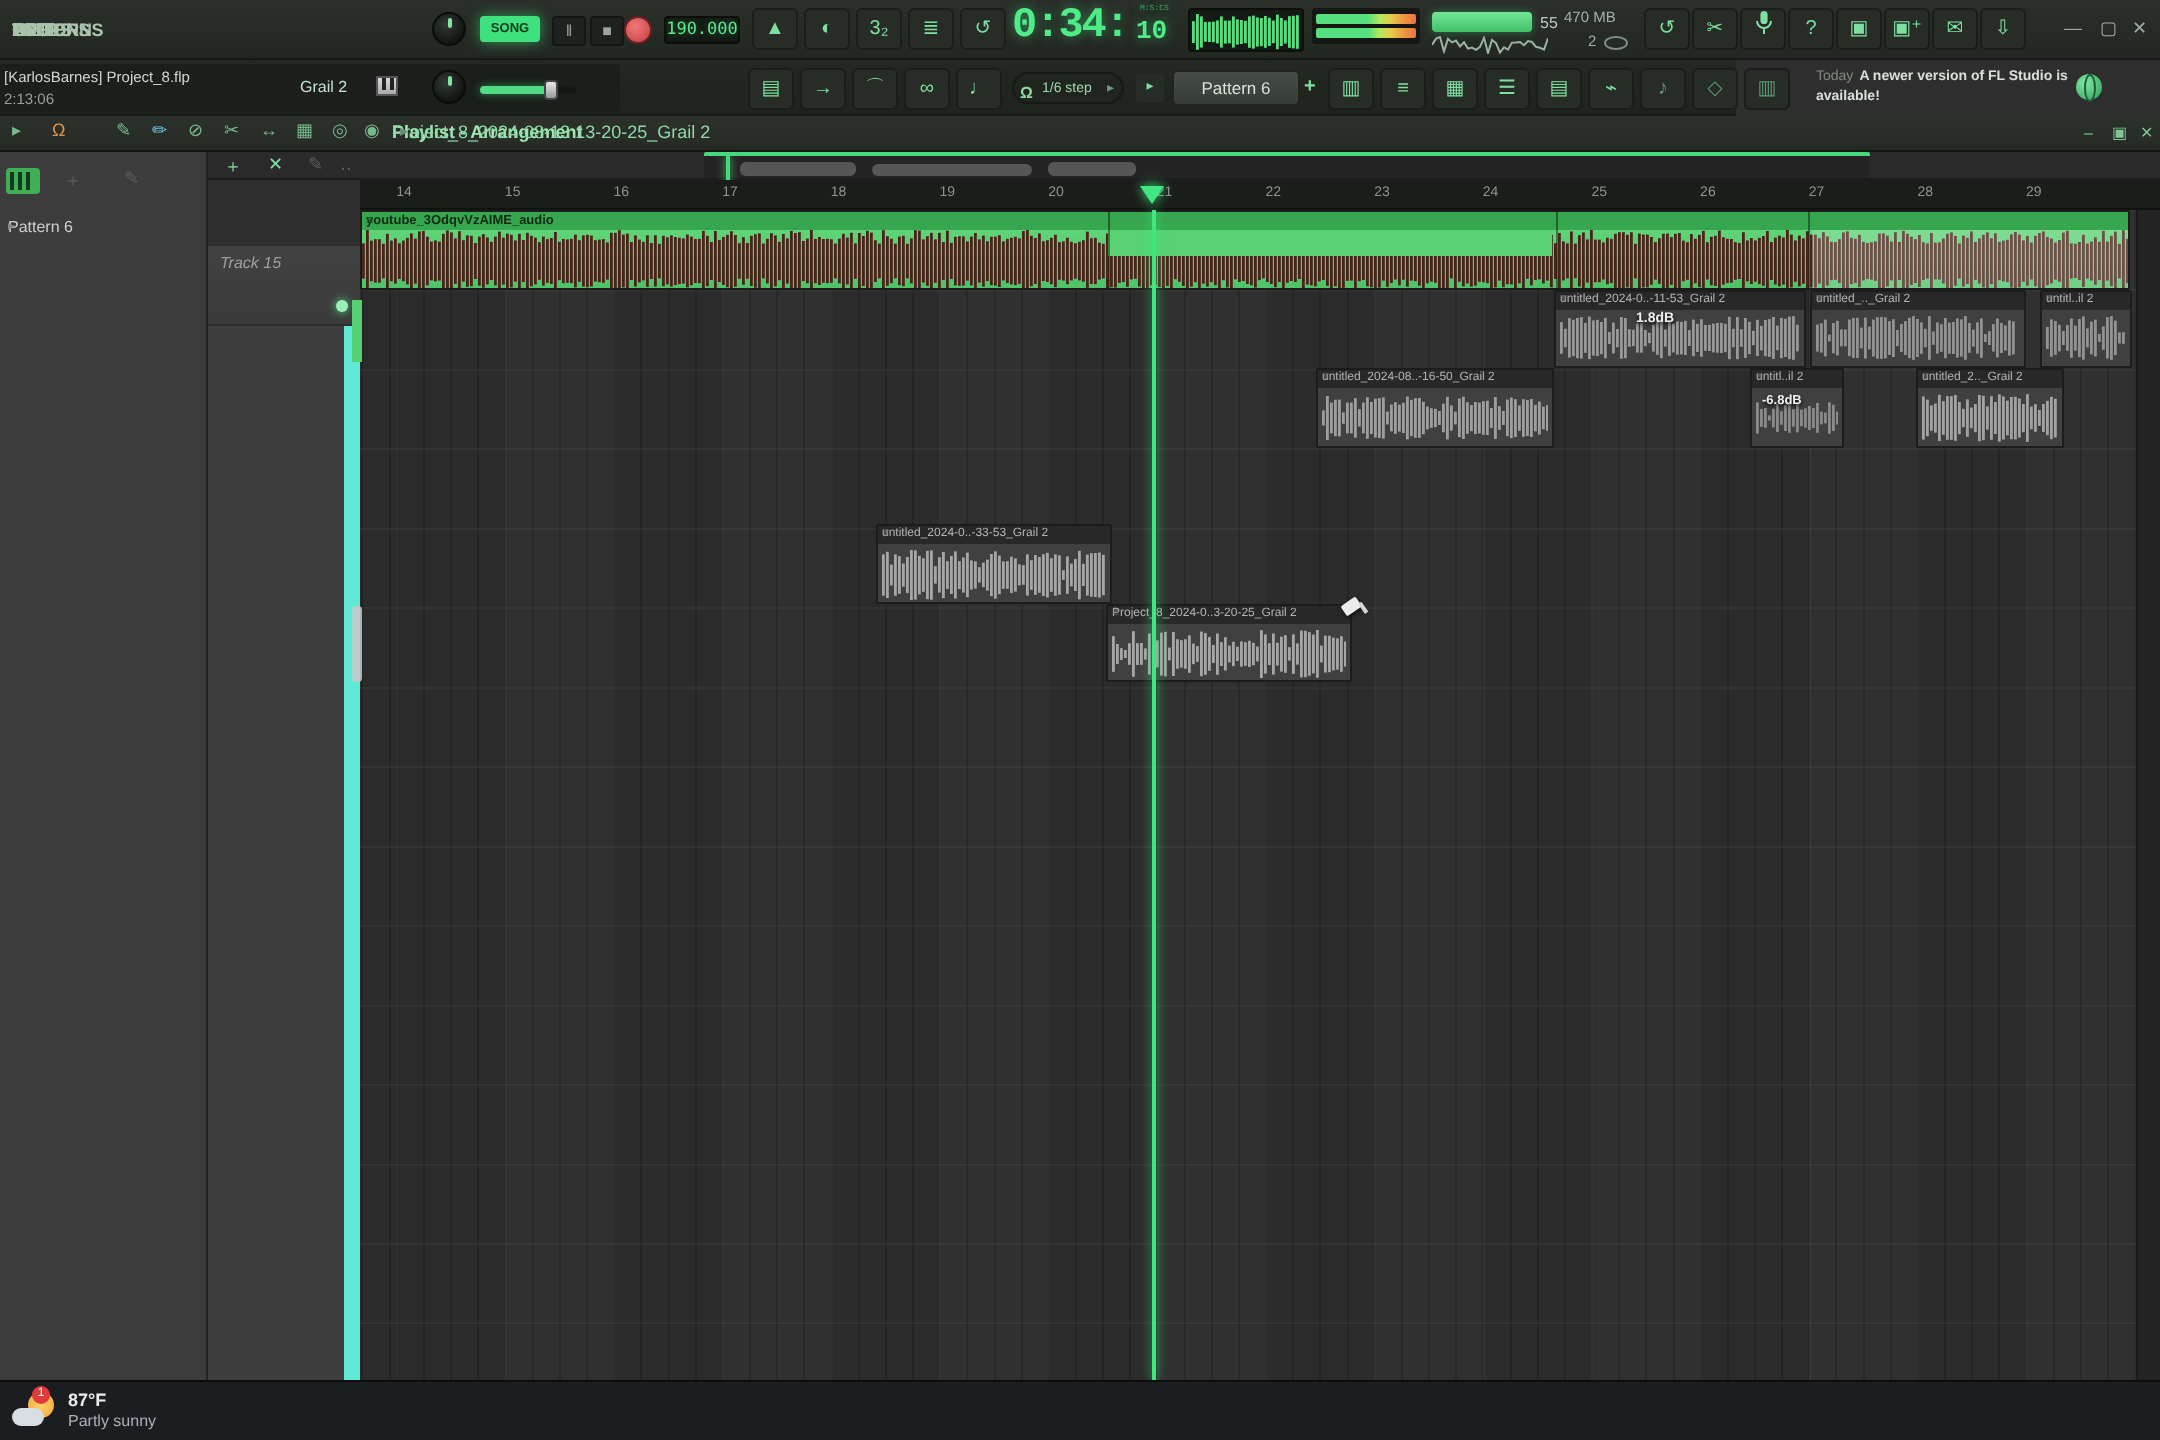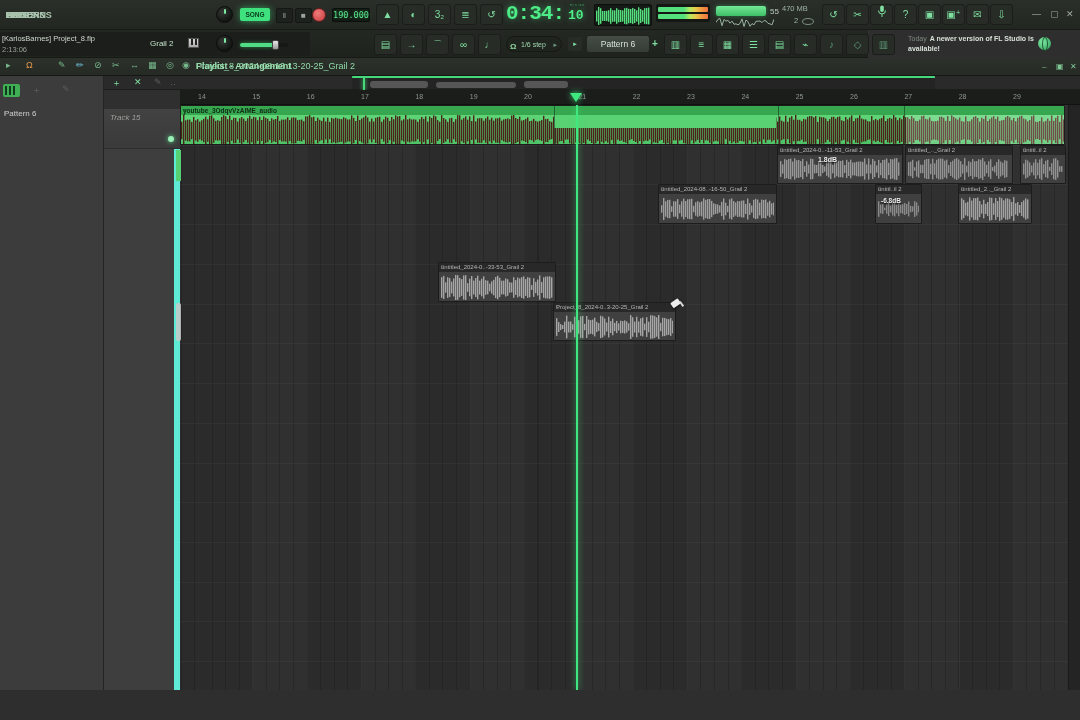--- a/index.html
+++ b/index.html
@@ -83,21 +83,21 @@
   #pl-top{left:0;top:0;width:976px;height:14px;background:#2a2a2a;border-bottom:1px solid #1c1c1c;}
   .pt-ic{top:1px;font-size:9px;color:#7fdfa0;position:absolute;}
   .pt-ic.dim{color:#5a5f5a;}
   #pl-ov{left:248px;top:0;width:583px;height:13px;background:#242424;border-top:2px solid #46d97c;border-radius:1px;}
   #pl-ov .mark{left:11px;top:0;width:2px;height:13px;background:#46d97c;box-shadow:0 0 4px #46d97c;}
   #pl-ov .blob{background:#565656;border-radius:3px;}
   #ruler{left:76px;top:14px;width:900px;height:15px;background:#1b1d1b;border-bottom:1px solid #101210;}
   .ruler-num{top:3px;width:20px;text-align:center;font-size:7px;color:#8f948f;position:absolute;}
   #ph-tri{left:390px;top:3px;width:0;height:0;border-left:6px solid transparent;border-right:6px solid transparent;border-top:9px solid #3fe87e;
     filter:drop-shadow(0 0 3px #3fe87e);}
-  #headers{left:0;top:33px;width:76px;height:585px;background:#3e3e3e;border-right:6px solid #5eead4;font-style:italic;}
+  #headers{left:0;top:47px;width:76px;height:585px;background:#3e3e3e;border-right:8px solid #5eead4;font-style:italic;}
   .trow{position:relative;width:76px;height:39.73px;background:linear-gradient(#424242,#3a3a3a);border-bottom:1px solid #2e2e2e;}
   .tname{left:6px;top:4px;font-size:8px;color:#9ca09a;white-space:nowrap;}
   .tdot{display:none;left:1px;top:5px;width:6px;height:6px;border-radius:50%;}
   .led{right:6px;bottom:6px;width:6px;height:6px;border-radius:50%;background:#9af0b8;box-shadow:0 0 5px #5ae48d;}
   .tctl{display:none;}
   .trow.sel{background:linear-gradient(#c75d6d,#a94354);}
   .trow.sel .tname{left:10px;top:3px;color:#fff;font-weight:bold;font-size:7.5px;}
   .trow.sel .tdot{display:block;background:#7e2433;}
   .trow.acc .tname{left:10px;}
   .trow.acc .tdot{display:block;background:#e0633a;}
@@ -1371,14 +1371,26 @@
 
       <div id="cursor" style="left:492px;top:194px"></div>
     </div>
 
     <div id="playhead"></div>
     <div id="vscroll" style="left:964px"></div>
     <div id="stub-green"></div>
     <div id="stub-scroll"></div>
   </div>
 
+  <div id="taskbar">
+    <div id="weather">
+      <div id="wicon">
+        <div id="wsun"></div>
+          <div id="wcloud"></div>
+        <div id="wbadge">1</div>
+      </div>
+      <div id="wtemp">87°F</div>
+      <div id="wcond">Partly sunny</div>
+    </div>
+
+  </div>
 
 </div>
 
 </body></html>

